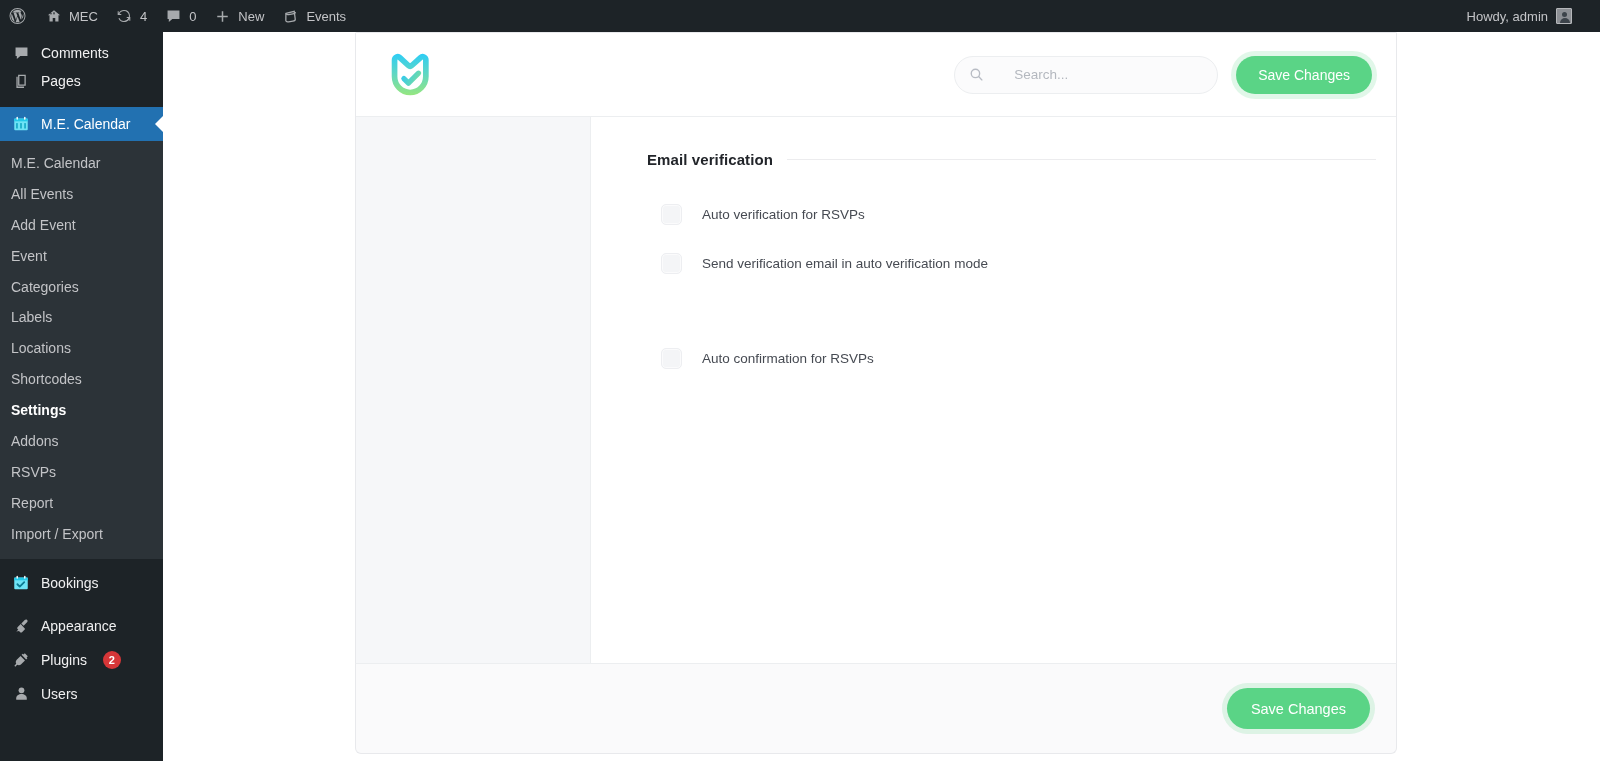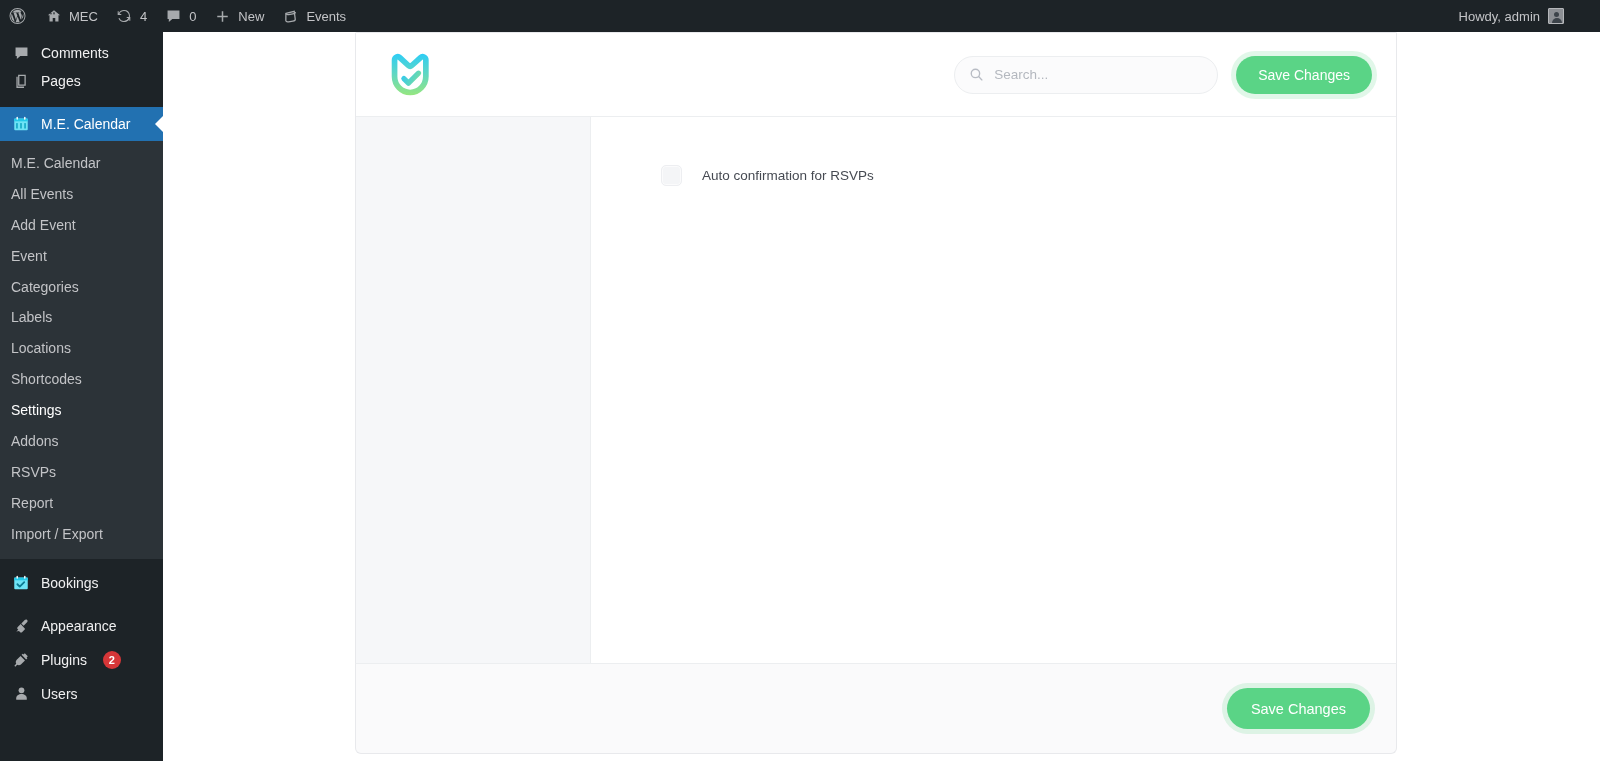--- a/index.html
+++ b/index.html
@@ -24,21 +24,21 @@
   .ab-left { display: flex; align-items: flex-end; height: 32px; }
   .ab-item {
     display: flex; align-items: center; gap: 7px;
     height: 32px; padding: 0 9px;
     color: #c3c4c7; cursor: pointer;
     white-space: nowrap;
   }
   .ab-logo { padding: 0 10px 0 9px; }
   .ab-right {
     margin-left: auto; display: flex; align-items: flex-end;
-    height: 32px; padding-right: 28px;
+    height: 32px; padding-right: 20px;
   }
   .ab-howdy {
     display: flex; align-items: center; gap: 8px;
     color: #c3c4c7; padding: 0 8px; height: 32px; cursor: pointer;
   }
   .ab-avatar {
     width: 16px; height: 16px; background: #8c8f94;
     border: 1px solid #b5b7ba; border-radius: 1px;
     position: relative; overflow: hidden;
   }
@@ -89,21 +89,21 @@
     border-style: solid; border-width: 8px 8px 8px 0;
     border-color: transparent #fff transparent transparent;
   }
   .menu-sep { height: 9px; }
   .submenu { background: #2c3338; padding: 7px 0 9px 0; }
   .submenu-item {
     display: block; padding: 6px 0 6px 11px;
     color: #c3c4c7; font-size: 14px; cursor: pointer;
     line-height: 1.35;
   }
-  .submenu-item.active { color: #fff; font-weight: 400; }
+  .submenu-item.active { color: #fff; font-weight: 700; }
   .badge-count {
     display: inline-flex; align-items: center; justify-content: center;
     min-width: 18px; height: 18px; padding: 0 5px;
     background: #d63638; color: #fff;
     border-radius: 9px; font-size: 11px; font-weight: 600;
     margin-left: 6px;
   }
 
   
   #wpcontent {
@@ -138,20 +138,21 @@
     margin-left: auto; display: flex; align-items: center; gap: 18px;
   }
   .mec-search {
     position: relative;
     width: 264px; height: 38px;
     background: #fbfbfc;
     border: 1px solid #eceef0;
     border-radius: 19px;
     display: flex; align-items: center;
     padding: 0 14px 0 14px;
+    gap: 20px;
   }
   .mec-search .s-icon {
     width: 15px; height: 15px; flex: 0 0 15px;
     color: #b8bcc4; display: inline-flex; align-items: center;
   }
   .mec-search input {
     border: none; outline: none; background: transparent;
     font-family: "Liberation Sans", sans-serif;
     font-size: 13.5px; color: #55585f;
     margin-left: 10px; width: 100%;
@@ -451,20 +452,36 @@
 
           <button class="btn-save">Save Changes</button>
         </div>
       </div>
 
       <div class="mec-body">
         <div class="mec-subnav"></div>
 
         <div class="mec-settings">
 
+          <div class="sec-block">
+            <div class="sec-title">
+              <span class="st-text">Email verification</span>
+              <span class="st-rule"></span>
+            </div>
+
+            <div class="opt-row">
+              <span class="opt-box"></span>
+              <span class="opt-label">Auto verification for RSVPs</span>
+            </div>
+
+            <div class="opt-row">
+              <span class="opt-box"></span>
+              <span class="opt-label">Send verification email in auto verification mode</span>
+            </div>
+          </div>
 
           <div class="sec-block">
 
             <div class="opt-row">
               <span class="opt-box"></span>
               <span class="opt-label">Auto confirmation for RSVPs</span>
             </div>
 
           </div>
 

